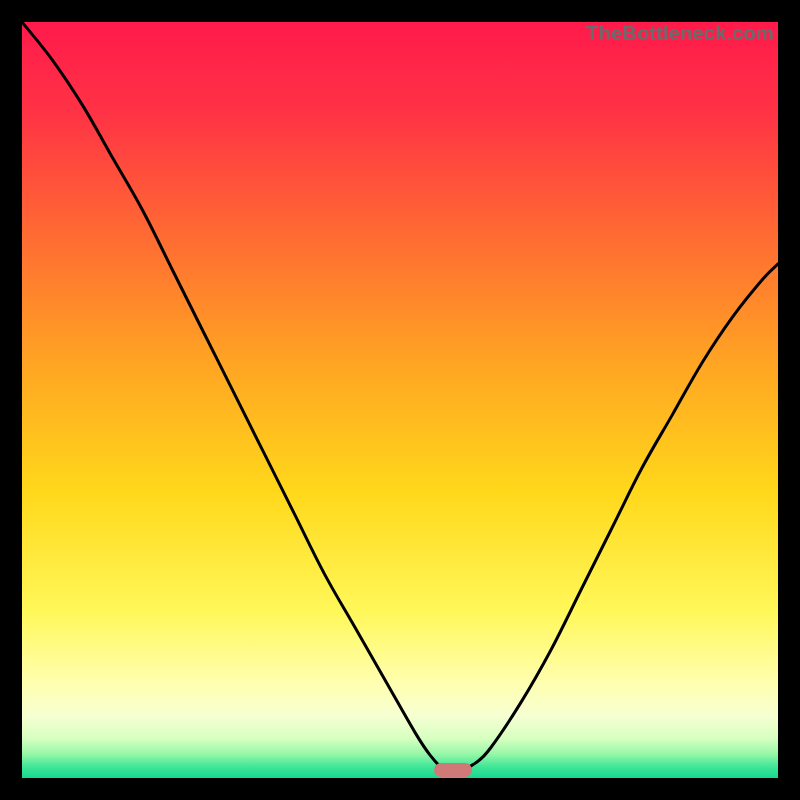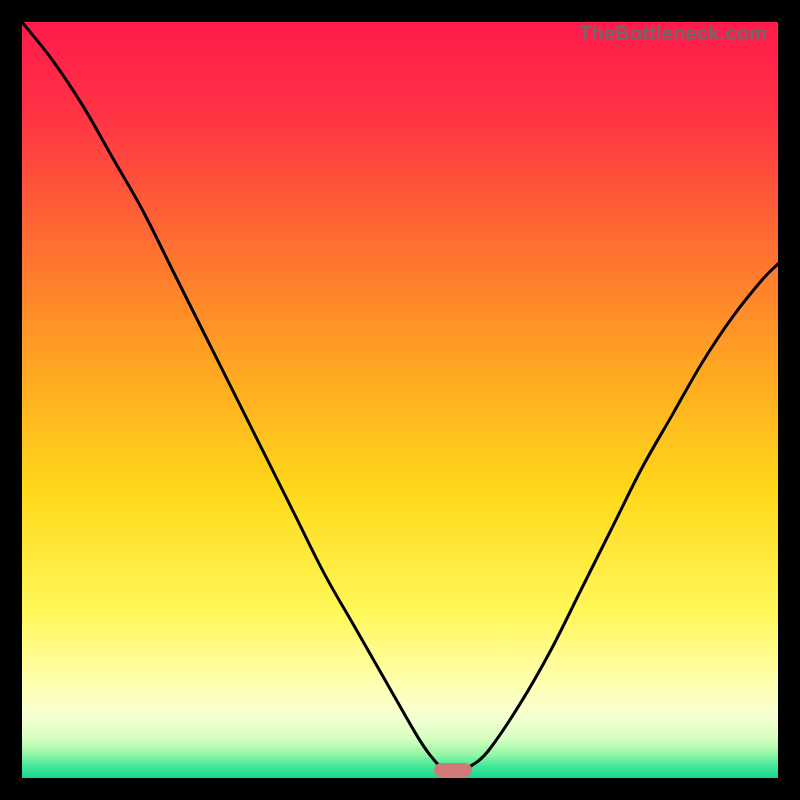--- a/index.html
+++ b/index.html
@@ -43,21 +43,21 @@
   .curve-svg {
     position: absolute;
     left: 0;
     top: 0;
     width: 756px;
     height: 756px;
   }
   .watermark {
     position: absolute;
     top: 0px;
-    right: 11px;
+    right: 4px;
     font-size: 20px;
     font-weight: 600;
     color: #6b6b6b;
     letter-spacing: 0.2px;
     user-select: none;
   }
   .marker {
     position: absolute;
     height: 14px;
     border-radius: 7px;

